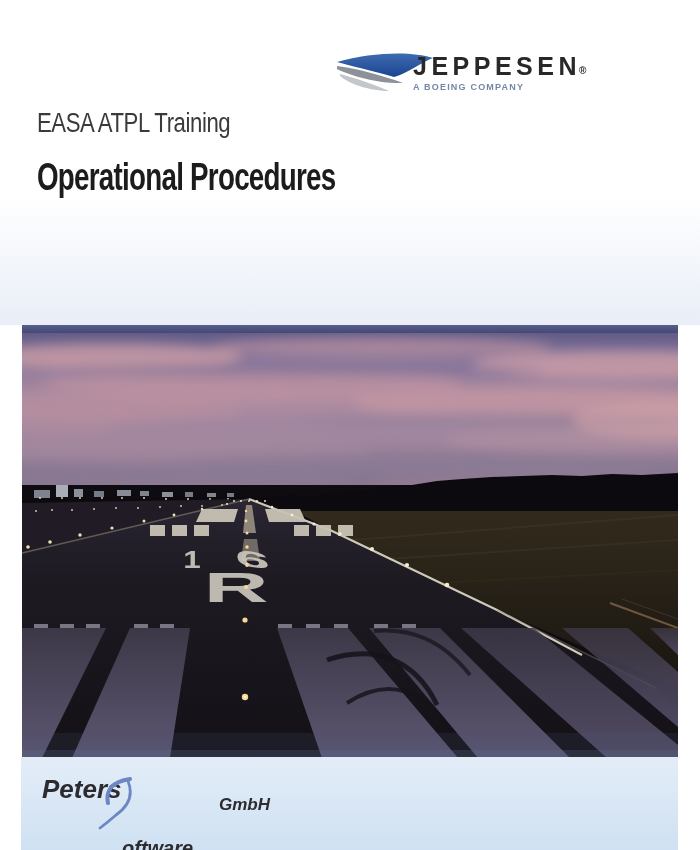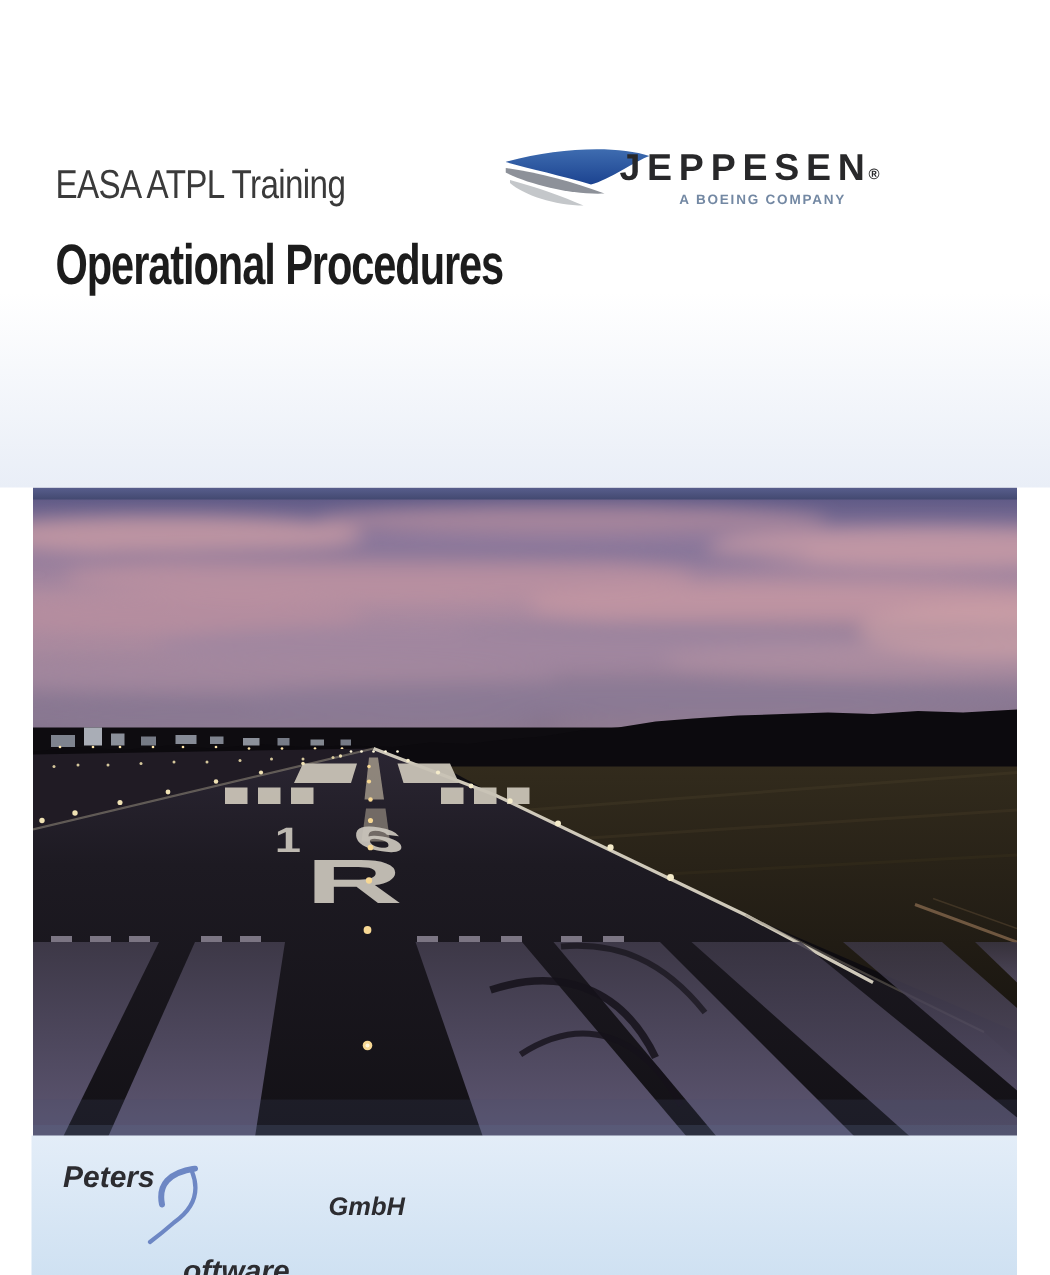--- a/index.html
+++ b/index.html
@@ -1,29 +1,29 @@
 <!DOCTYPE html>
 <html><head>
 <meta charset="utf-8">
 <style>
   html,body{margin:0;padding:0;}
   body{
     width:700px;height:850px;position:relative;background:#ffffff;overflow:hidden;
     font-family:"Liberation Sans", sans-serif;
   }
   
-  .jeppesen-logo{position:absolute;left:337px;top:45px;width:270px;height:55px;margin-top:46px;}
+  .jeppesen-logo{position:absolute;left:337px;top:45px;width:270px;height:55px;}
   .jeppesen-swoosh{position:absolute;left:0;top:4px;}
   .jeppesen-word{
     position:absolute;left:76px;top:7px;font-weight:bold;font-size:25px;color:#28282a;
     letter-spacing:4.5px;white-space:nowrap;
   }
   .jeppesen-reg{font-size:10px;letter-spacing:0;position:relative;top:-1px;left:-2px;}
   .boeing-tagline{
-    position:absolute;left:76px;top:37px;width:191px;text-align:center;
+    position:absolute;left:76px;top:37px;width:191px;text-align:left;
     font-size:9px;color:#7388a3;letter-spacing:1.2px;font-weight:bold;white-space:nowrap;
   }
   
   .series-title{
     position:absolute;left:37px;top:108px;font-size:27px;color:#3a3a3a;
     letter-spacing:-0.5px;transform:scaleX(.82);transform-origin:left top;white-space:nowrap;
   }
   .book-title{
     position:absolute;left:37px;top:156px;font-size:38px;font-weight:bold;color:#1c1c1c;
     letter-spacing:-1px;transform:scaleX(.73);transform-origin:left top;white-space:nowrap;
@@ -35,21 +35,21 @@
   }
   
   .cover-photo{position:absolute;left:22px;top:325px;width:656px;height:433px;}
   .cover-photo svg{display:block;}
   
   .bottom-panel{
     position:absolute;left:21px;top:757px;width:657px;height:93px;
     background:linear-gradient(to bottom,#e3edf8,#cfe1f2);
   }
   .peters-logo{position:absolute;left:21px;top:13px;width:230px;height:60px;color:#2c2c30;}
-  .peters-word{position:absolute;left:0;top:4px;font-size:20px;font-weight:bold;font-style:italic;white-space:nowrap;}
+  .peters-word{position:absolute;left:0;top:4px;font-size:26px;font-weight:bold;font-style:italic;white-space:nowrap;}
   .peters-swirl{position:absolute;left:56px;top:7px;}
   .oftware-word{position:absolute;left:80px;top:19px;font-size:20px;font-weight:bold;font-style:italic;white-space:nowrap;margin-top:48px;}
   .gmbh-word{position:absolute;left:177px;top:25px;font-size:17px;font-weight:bold;font-style:italic;white-space:nowrap;}
 </style>
 </head>
 <body>
 
 <div class="jeppesen-logo">
   <svg class="jeppesen-swoosh" width="96" height="46" viewBox="0 0 96 46">
     <defs>

